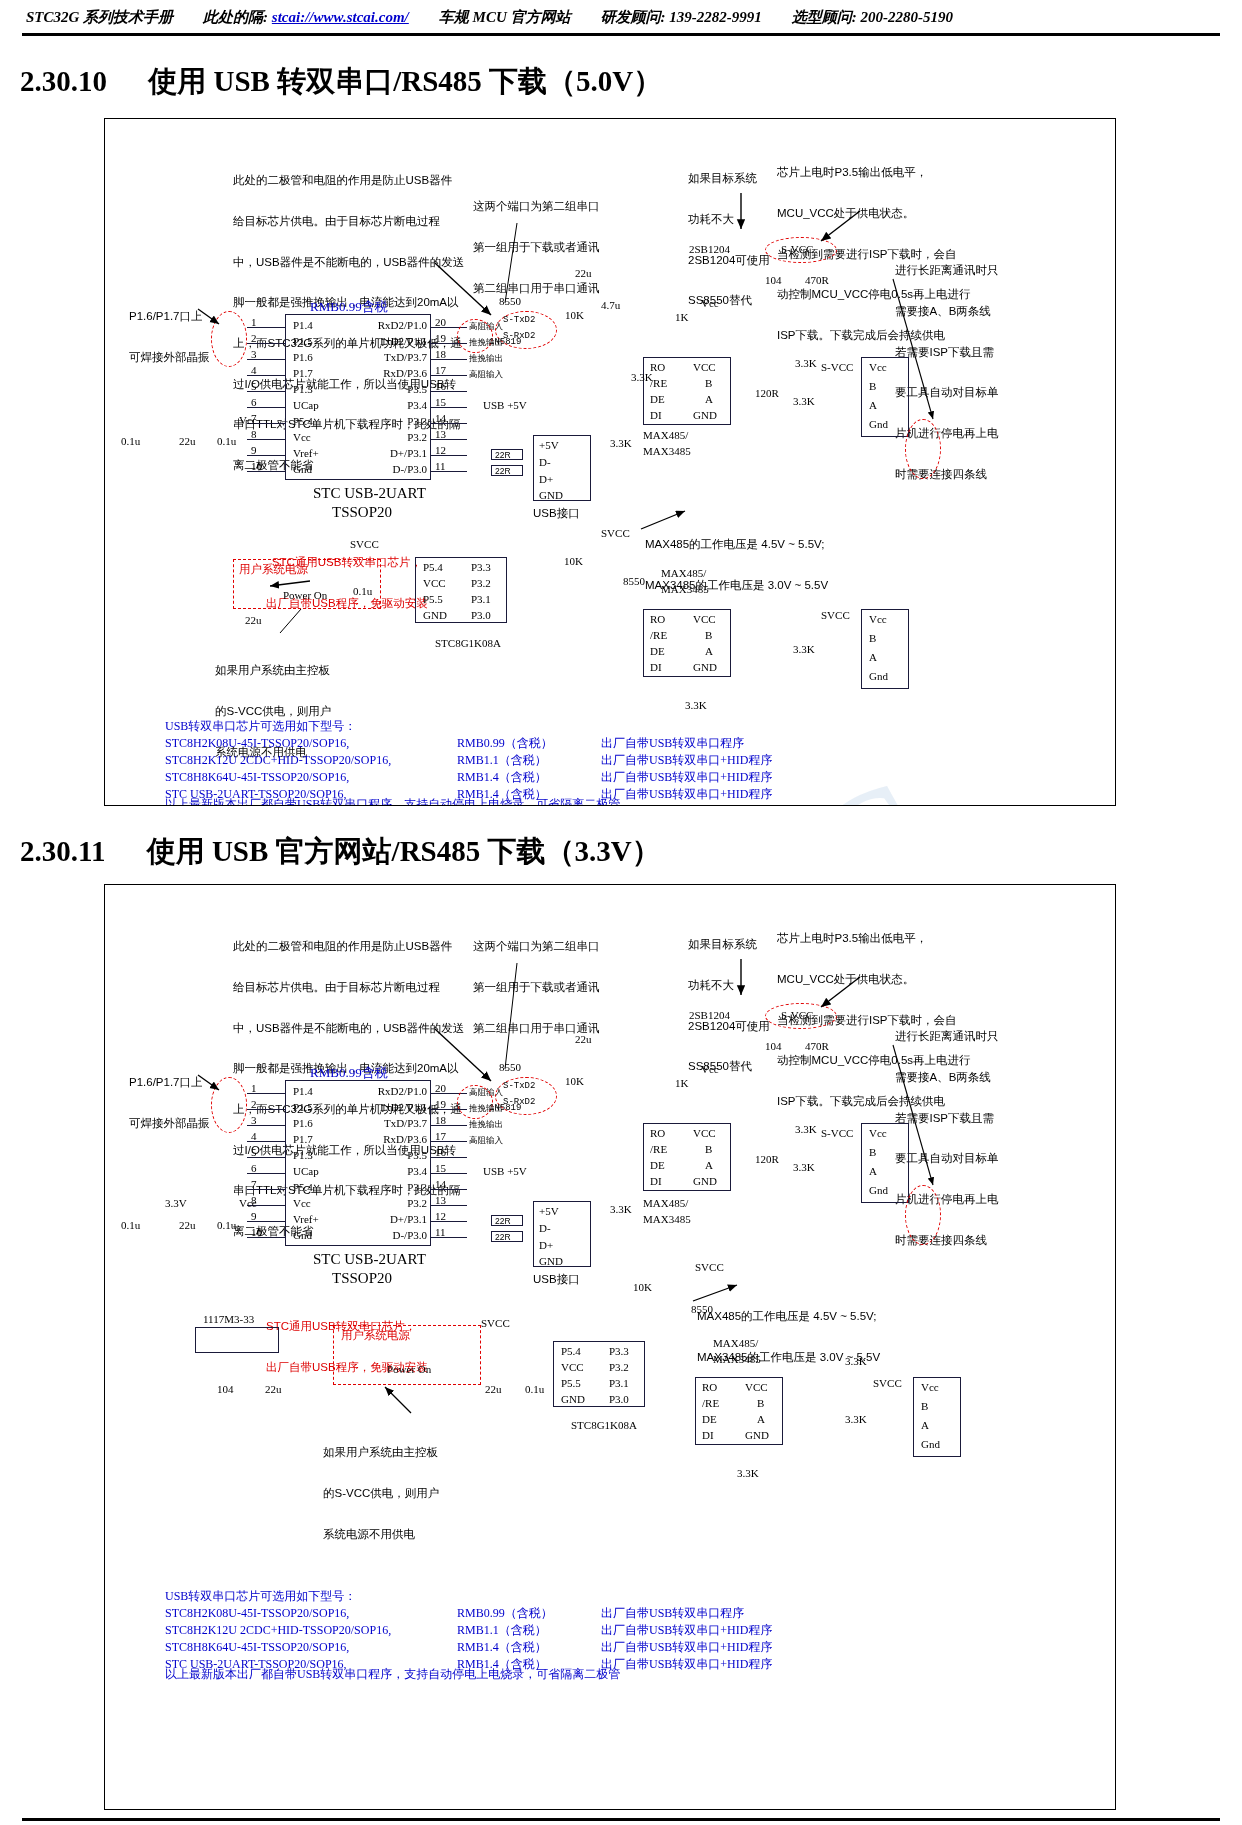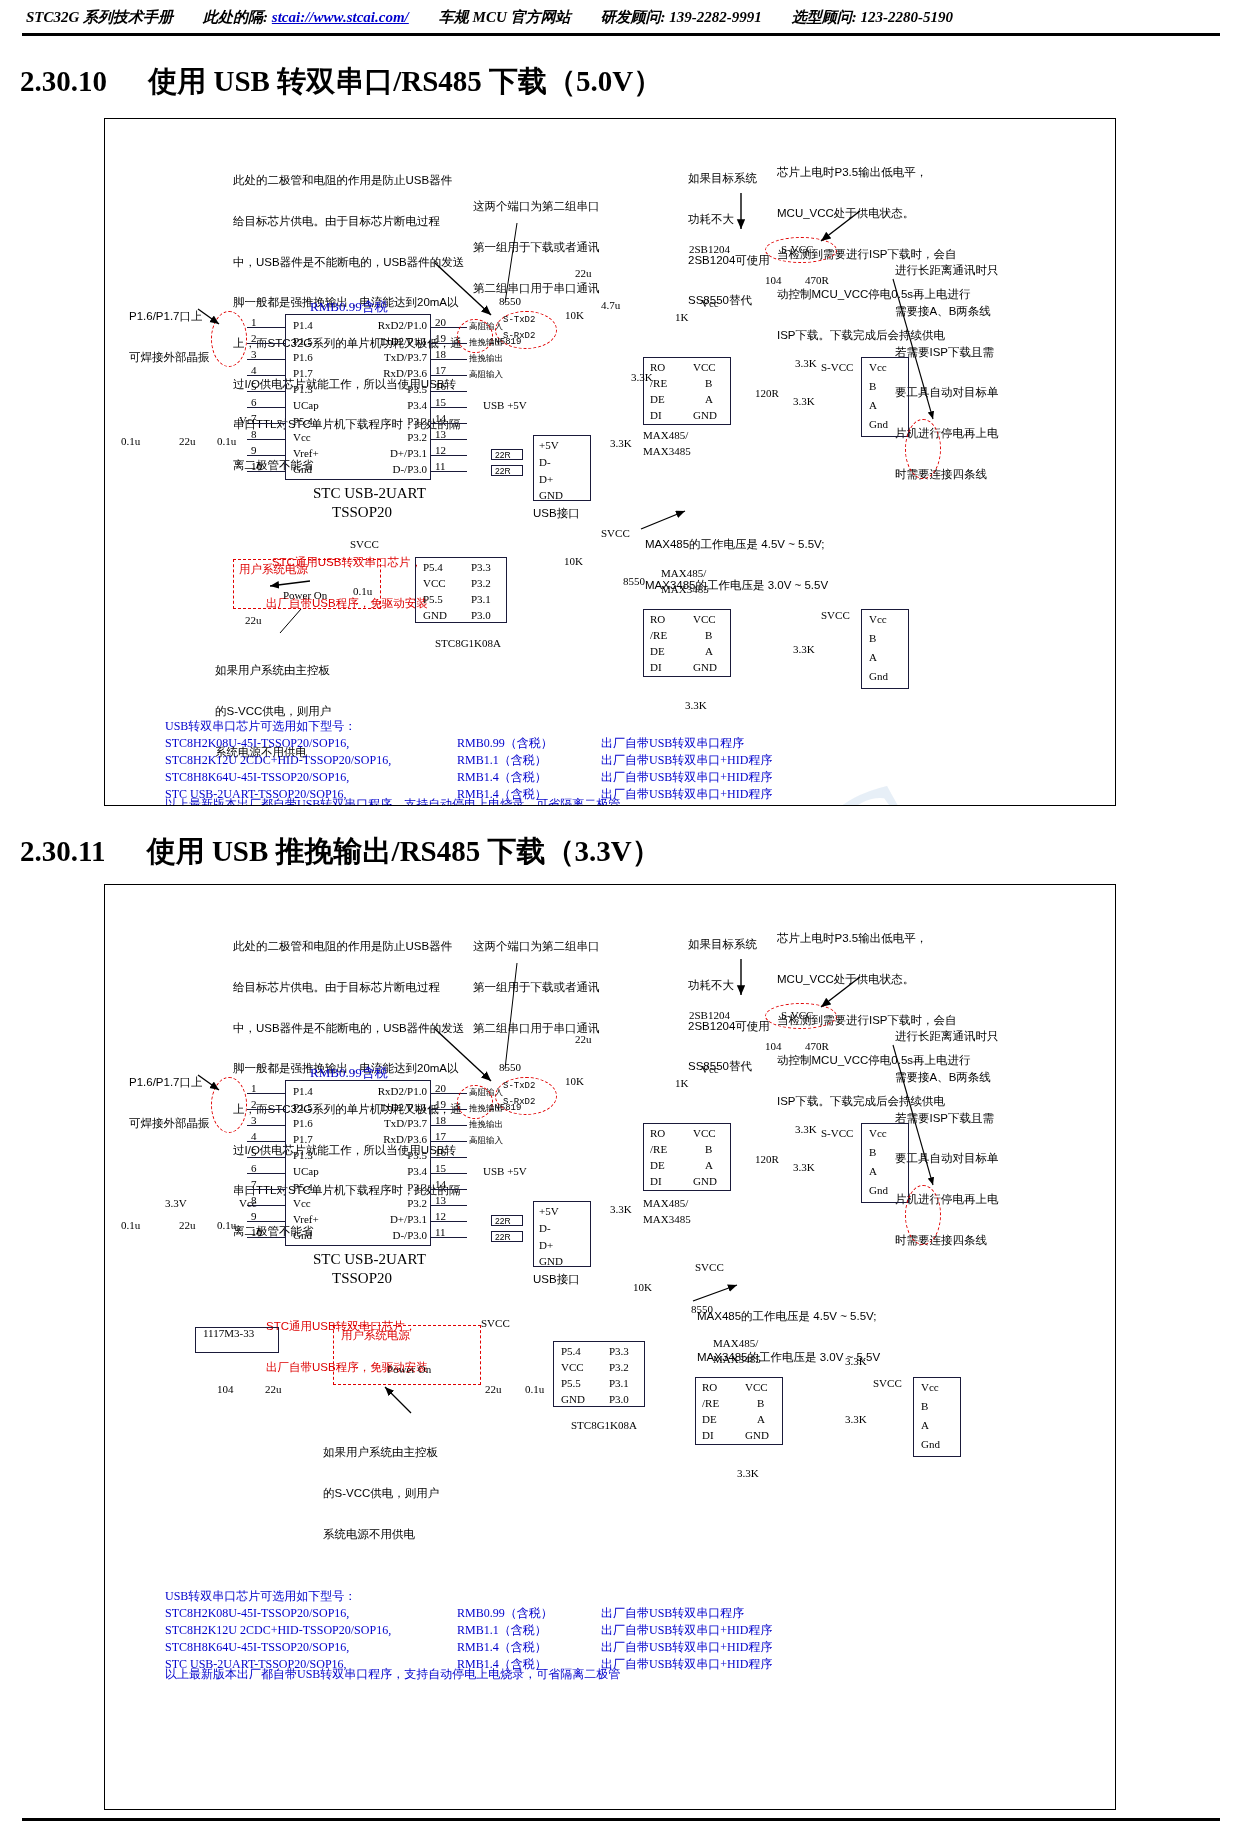--- a/index.html
+++ b/index.html
@@ -87,21 +87,21 @@
 <body>
 
 <div class="page-header">
   <span class="seg">STC32G 系列技术手册</span>
   <span class="seg">
     <span>此处的隔:</span>
     <a href="#">stcai://www.stcai.com/</a>
   </span>
   <span class="seg">车规 MCU 官方网站</span>
   <span class="seg">研发顾问: 139-2282-9991</span>
-  <span class="seg">选型顾问: 123-2280-5190</span>
+  <span class="seg">选型顾问: 200-2280-5190</span>
 </div>
 <div class="hdr-rule"></div>
 
 <div class="sec-title" id="sec1">
   <span class="num">2.30.10</span>
   <span>使用 USB 转双串口/RS485 下载（5.0V）</span>
 </div>
 
 <div class="diagram" id="diagram1">
   <div class="wm">STC MCU</div>
@@ -378,21 +378,21 @@
     <line x1="788" y1="160" x2="828" y2="300" stroke="#000" stroke-width="1.1" marker-end="url(#ah1)"></line>
     <line x1="93" y1="190" x2="114" y2="205" stroke="#000" stroke-width="1.3" marker-end="url(#ah1)"></line>
     <line x1="205" y1="462" x2="165" y2="467" stroke="#000" stroke-width="1.3" marker-end="url(#ah1)"></line>
     <line x1="175" y1="514" x2="196" y2="490" stroke="#000" stroke-width="1"></line>
     <line x1="536" y1="410" x2="580" y2="392" stroke="#000" stroke-width="1.3" marker-end="url(#ah1)"></line>
   </svg>
 </div>
 
 <div class="sec-title" id="sec2">
   <span class="num">2.30.11</span>
-  <span>使用 USB 推挽输出/RS485 下载（3.3V）</span>
+  <span>使用 USB 官方网站/RS485 下载（3.3V）</span>
 </div>
 
 <div class="diagram" id="diagram2">
 
   <div class="t cn" style="left:128px; top:28px;">
     <div>此处的二极管和电阻的作用是防止USB器件</div>
     <div>给目标芯片供电。由于目标芯片断电过程</div>
     <div>中，USB器件是不能断电的，USB器件的发送</div>
     <div>脚一般都是强推挽输出，电流能达到20mA以</div>
     <div>上，而STC32G系列的单片机功耗又极低，通</div>
@@ -523,21 +523,21 @@
   <div class="ellipse-red" style="left:352px; top:200px; width:36px; height:34px;"></div>
   <div class="t mono-s" style="left:384px; top:218px;">1N5819</div>
 
   <div class="t ser-s" style="left:16px; top:334px;">0.1u</div>
   <div class="t ser-s" style="left:74px; top:334px;">22u</div>
   <div class="t ser-s" style="left:112px; top:334px;">0.1u</div>
   <div class="t ser-s" style="left:60px; top:312px;">3.3V</div>
   <div class="t ser-s" style="left:134px; top:312px;">Vcc</div>
 
   <div class="box" style="left:90px; top:442px; width:84px; height:26px;"></div>
-  <div class="t ser-s" style="left:98px; top:442px;">1117M3-33</div>
+  <div class="t ser-s" style="left:98px; top:428px;">1117M3-33</div>
   <div class="t ser-s" style="left:112px; top:498px;">104</div>
   <div class="t ser-s" style="left:160px; top:498px;">22u</div>
 
   <div class="box" style="left:428px; top:316px; width:58px; height:66px;"></div>
   <div class="t ser-s" style="left:434px; top:320px;">+5V</div>
   <div class="t ser-s" style="left:434px; top:337px;">D-</div>
   <div class="t ser-s" style="left:434px; top:354px;">D+</div>
   <div class="t ser-s" style="left:434px; top:370px;">GND</div>
   <div class="t cn" style="left:428px; top:388px;">USB接口</div>
   <div class="t ser-s" style="left:378px; top:280px;">USB +5V</div>

